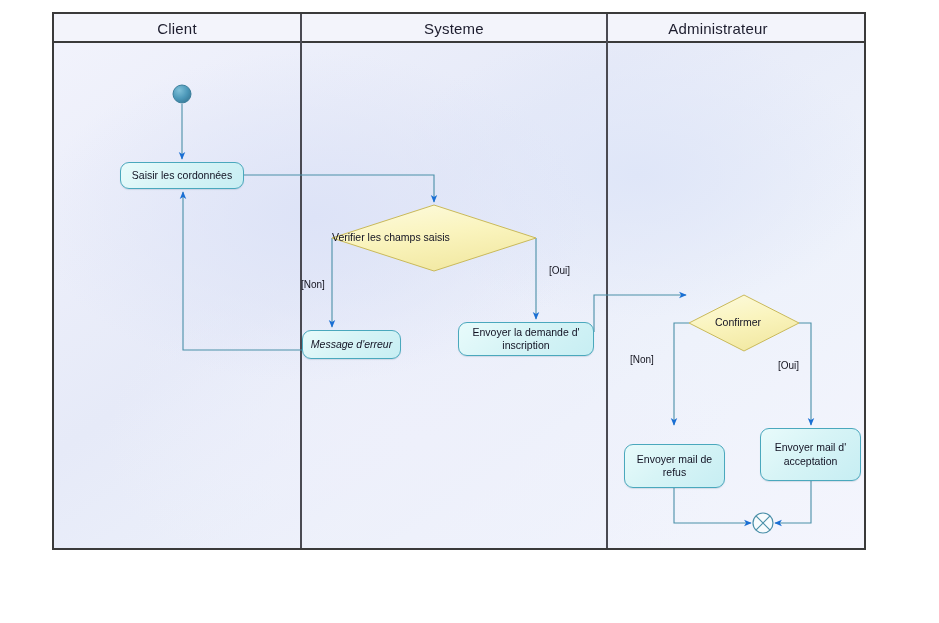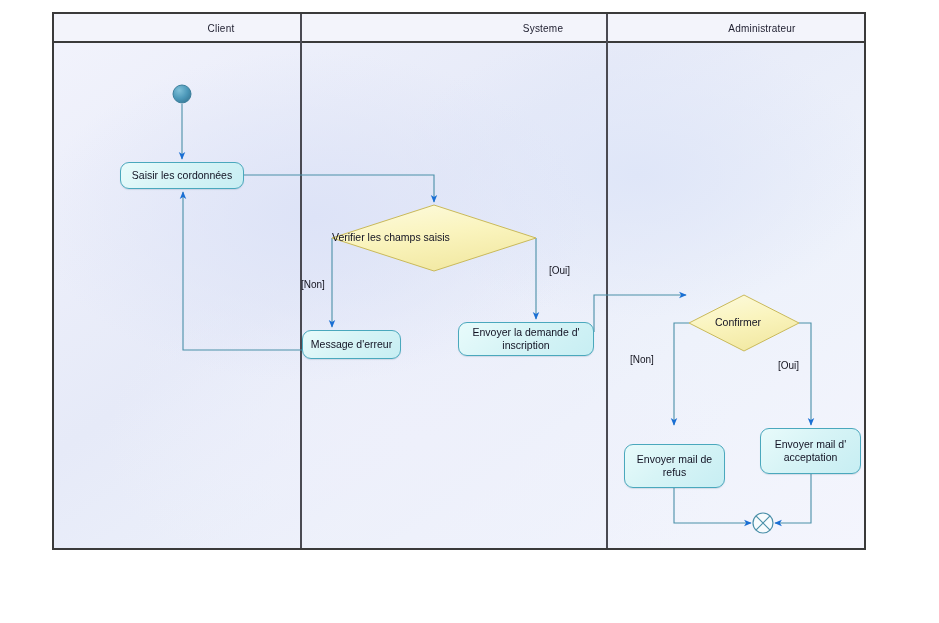--- a/index.html
+++ b/index.html
@@ -41,24 +41,23 @@
     background: #f3f4fb;
     border-bottom: 2px solid #3a3a3a;
     box-sizing: border-box;
   }
   .lane-header {
     position: absolute;
     top: 0;
     height: 17px;
     line-height: 29px;
     text-align: center;
-    font-size: 10px;
+    font-size: 15px;
     color: #1d1d2e;
     letter-spacing: .2px;
-    margin-left: 44px;
   }
   .lane-divider {
     position: absolute;
     top: 0;
     width: 2px;
     height: 100%;
     background: #4a4a52;
   }
   
   #flow-svg {
@@ -101,21 +100,21 @@
 </style>
 </head>
 <body>
 
 <div id="canvas">
   <div id="diagram-frame">
 
     <div class="lane-header-band"></div>
 
     <div class="lane-header" style="left:0px; width:246px;">Client</div>
-    <div class="lane-header" style="left:248px; width:304px;padding-left:45px;">Systeme</div>
+    <div class="lane-header" style="left:248px; width:304px;">Systeme</div>
     <div class="lane-header" style="left:536px; width:256px;">Administrateur</div>
 
     <div class="lane-divider" style="left:246px;"></div>
     <div class="lane-divider" style="left:552px;"></div>
 
     <svg id="flow-svg" viewBox="0 0 810 534" preserveAspectRatio="none">
       <defs>
         <marker id="arrow" viewBox="0 0 10 10" refX="9" refY="5" markerWidth="7" markerHeight="7" orient="auto-start-reverse">
           <path d="M0,0.8 L10,5 L0,9.2 L2.6,5 Z" fill="#1a6fd4"></path>
         </marker>
@@ -163,33 +162,33 @@
       <g>
         <circle cx="709" cy="509" r="10" fill="#f7fbfd" stroke="#4a8fa8" stroke-width="1.2"></circle>
         <path d="M702.2,502.2 L715.8,515.8 M715.8,502.2 L702.2,515.8" stroke="#4a8fa8" stroke-width="1.2"></path>
       </g>
     </svg>
 
     <div class="activity" style="left:66px; top:148px; width:124px; height:27px;">
       <span>Saisir les cordonnées</span>
     </div>
 
-    <div class="activity" style="left:248px; top:316px; width:99px; height:29px;">
+    <div class="activity" style="left:248px; top:316px; width:99px; height:29px;font-style:italic;">
       <span>Message d'erreur</span>
     </div>
 
     <div class="activity" style="left:404px; top:308px; width:136px; height:34px;">
       <span>Envoyer la demande d' inscription</span>
     </div>
 
     <div class="activity" style="left:570px; top:414px; width:101px; height:44px;margin-top:16px;">
       <span>Envoyer mail de refus</span>
     </div>
 
-    <div class="activity" style="left:706px; top:414px; width:101px; height:46px;">
+    <div class="activity" style="left:706px; top:414px; width:101px; height:53px;">
       <span>Envoyer mail d' acceptation</span>
     </div>
 
     <div class="decision-label" style="left:278px; top:217px; width:204px;">Verifier les champs saisis</div>
 
     <div class="decision-label" style="left:661px; top:302px; width:110px;">Confirmer</div>
 
     <div class="guard" style="left:247px; top:265px;">[Non]</div>
     <div class="guard" style="left:495px; top:251px;">[Oui]</div>
     <div class="guard" style="left:576px; top:340px;">[Non]</div>

